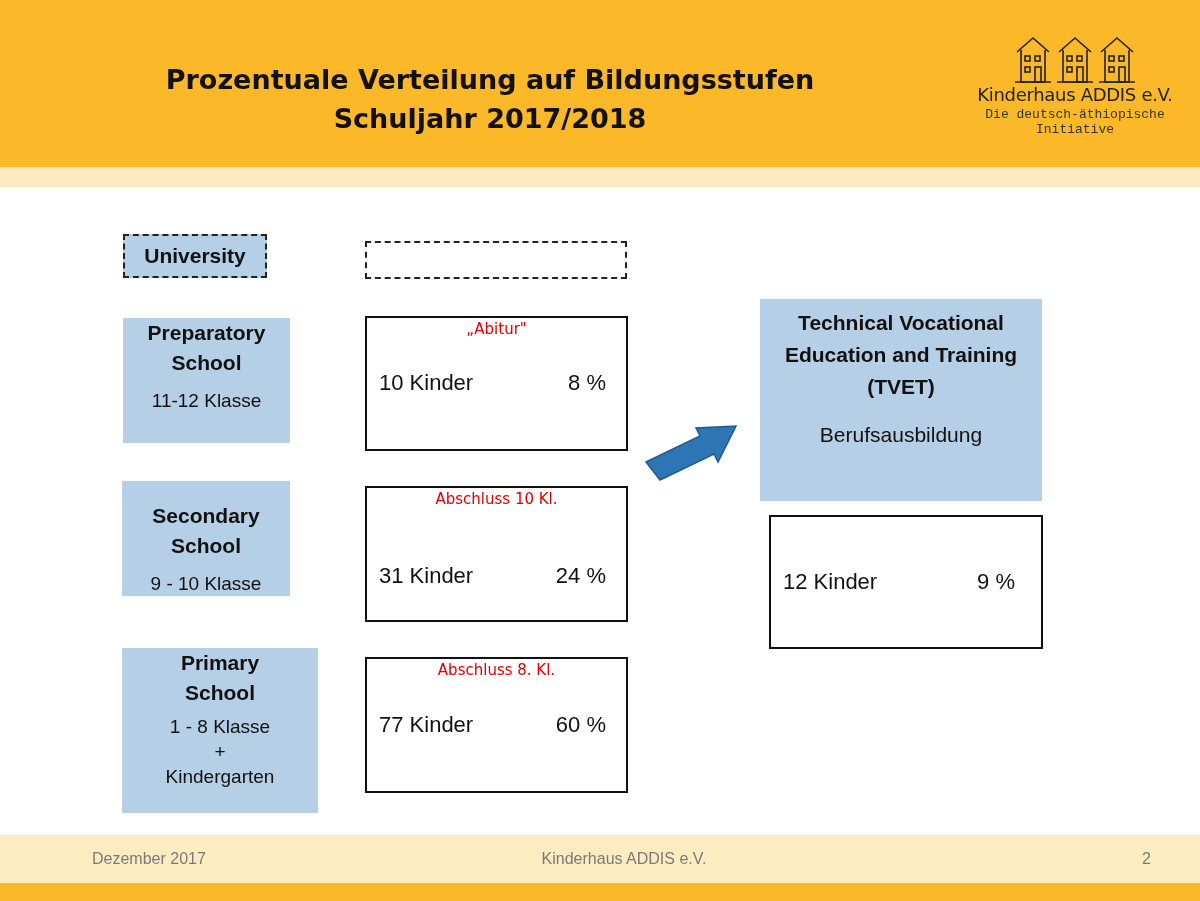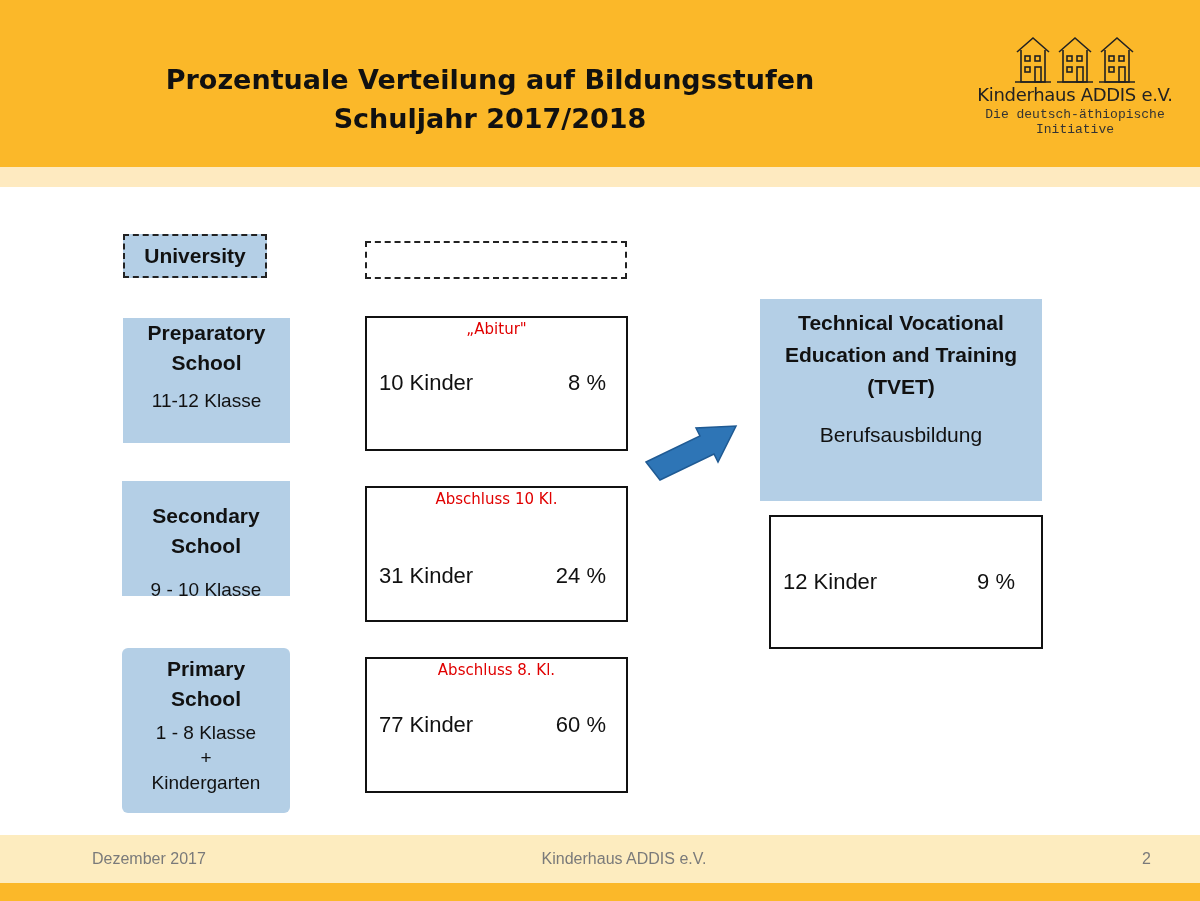--- a/index.html
+++ b/index.html
@@ -11,21 +11,21 @@
   .logo svg { position:absolute; left:48px; top:0; }
   .logo-name { position:absolute; left:0; top:48px; width:220px; text-align:center; font-family:"DejaVu Sans", sans-serif; font-size:18px; color:#222; letter-spacing:-0.3px; }
   .logo-sub { position:absolute; left:0; top:71px; width:220px; text-align:center; font-family:Liberation Mono, monospace; font-size:13px; color:#333; }
 
   .stage { position:absolute; background:#b4cfe6; color:#111; text-align:center; box-sizing:border-box; }
   .stage .name { font-weight:bold; font-size:21px; line-height:30px; }
   .stage .sub { font-size:19px; line-height:25px; }
   .uni { left:123px; top:234px; width:144px; height:44px; border:2px dashed #222; display:flex; align-items:center; justify-content:center; }
   .prep { left:123px; top:318px; width:167px; height:125px; }
   .sec { left:122px; top:481px; width:168px; height:115px; padding-top:20px; }
-  .prim { left:122px; top:648px; width:168px; height:165px; padding-top:6px;border-radius:6px; }
+  .prim { left:122px; top:648px; width:196px; height:165px; padding-top:0; }
 
   .datab { position:absolute; border:2px solid #111; box-sizing:border-box; background:#fff; }
   .datab .note { position:absolute; left:0; top:2px; width:100%; text-align:center; color:#e00000; font-family:"DejaVu Sans", sans-serif; font-size:15px; }
   .datab .count { position:absolute; left:12px; font-size:22px; color:#111; }
   .datab .pct { position:absolute; right:20px; font-size:22px; color:#111; }
   .uni-data { position:absolute; left:365px; top:241px; width:262px; height:38px; border:2px dashed #222; box-sizing:border-box; }
   .d-prep { left:365px; top:316px; width:263px; height:135px; }
   .d-sec { left:365px; top:486px; width:263px; height:136px; }
   .d-prim { left:365px; top:657px; width:263px; height:136px; }
   .d-prep .count, .d-prep .pct { top:52px; }
@@ -106,21 +106,21 @@
 </div>
 <div class="datab d-prep">
   <div class="note">„Abitur"</div>
   <div class="count">10 Kinder</div>
   <div class="pct">8 %</div>
 </div>
 
 <div class="stage sec">
   <div class="name">Secondary</div>
   <div class="name">School</div>
-  <div class="sub" style="margin-top:16px">9 - 10 Klasse</div>
+  <div class="sub" style="margin-top:10px">9 - 10 Klasse</div>
 </div>
 <div class="datab d-sec">
   <div class="note">Abschluss 10 Kl.</div>
   <div class="count">31 Kinder</div>
   <div class="pct">24 %</div>
 </div>
 
 <div class="stage prim">
   <div class="name">Primary</div>
   <div class="name">School</div>

